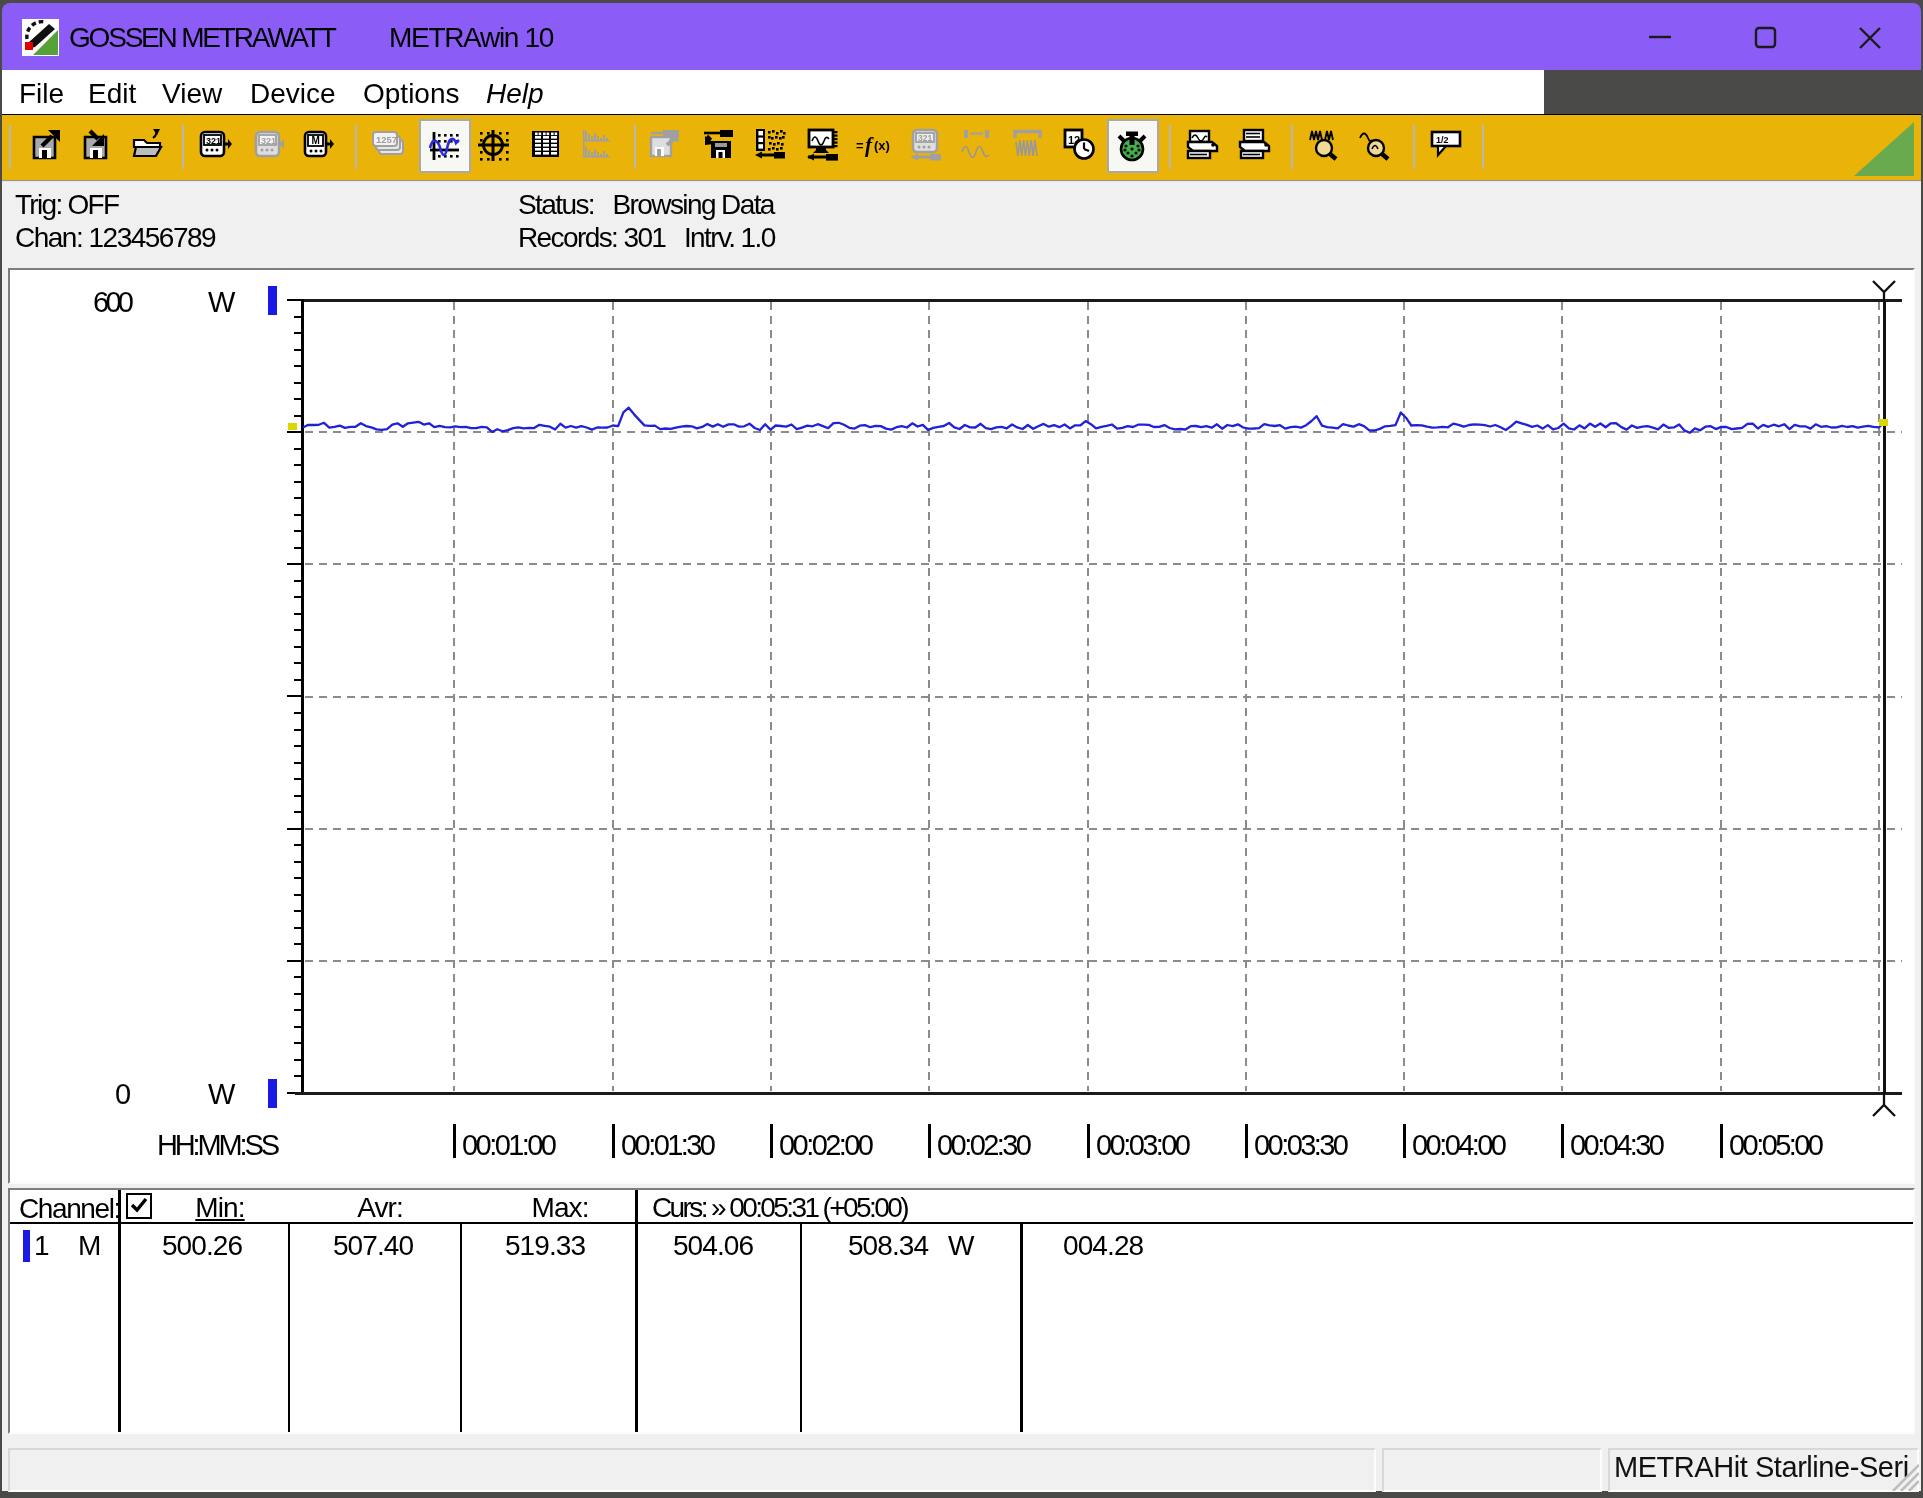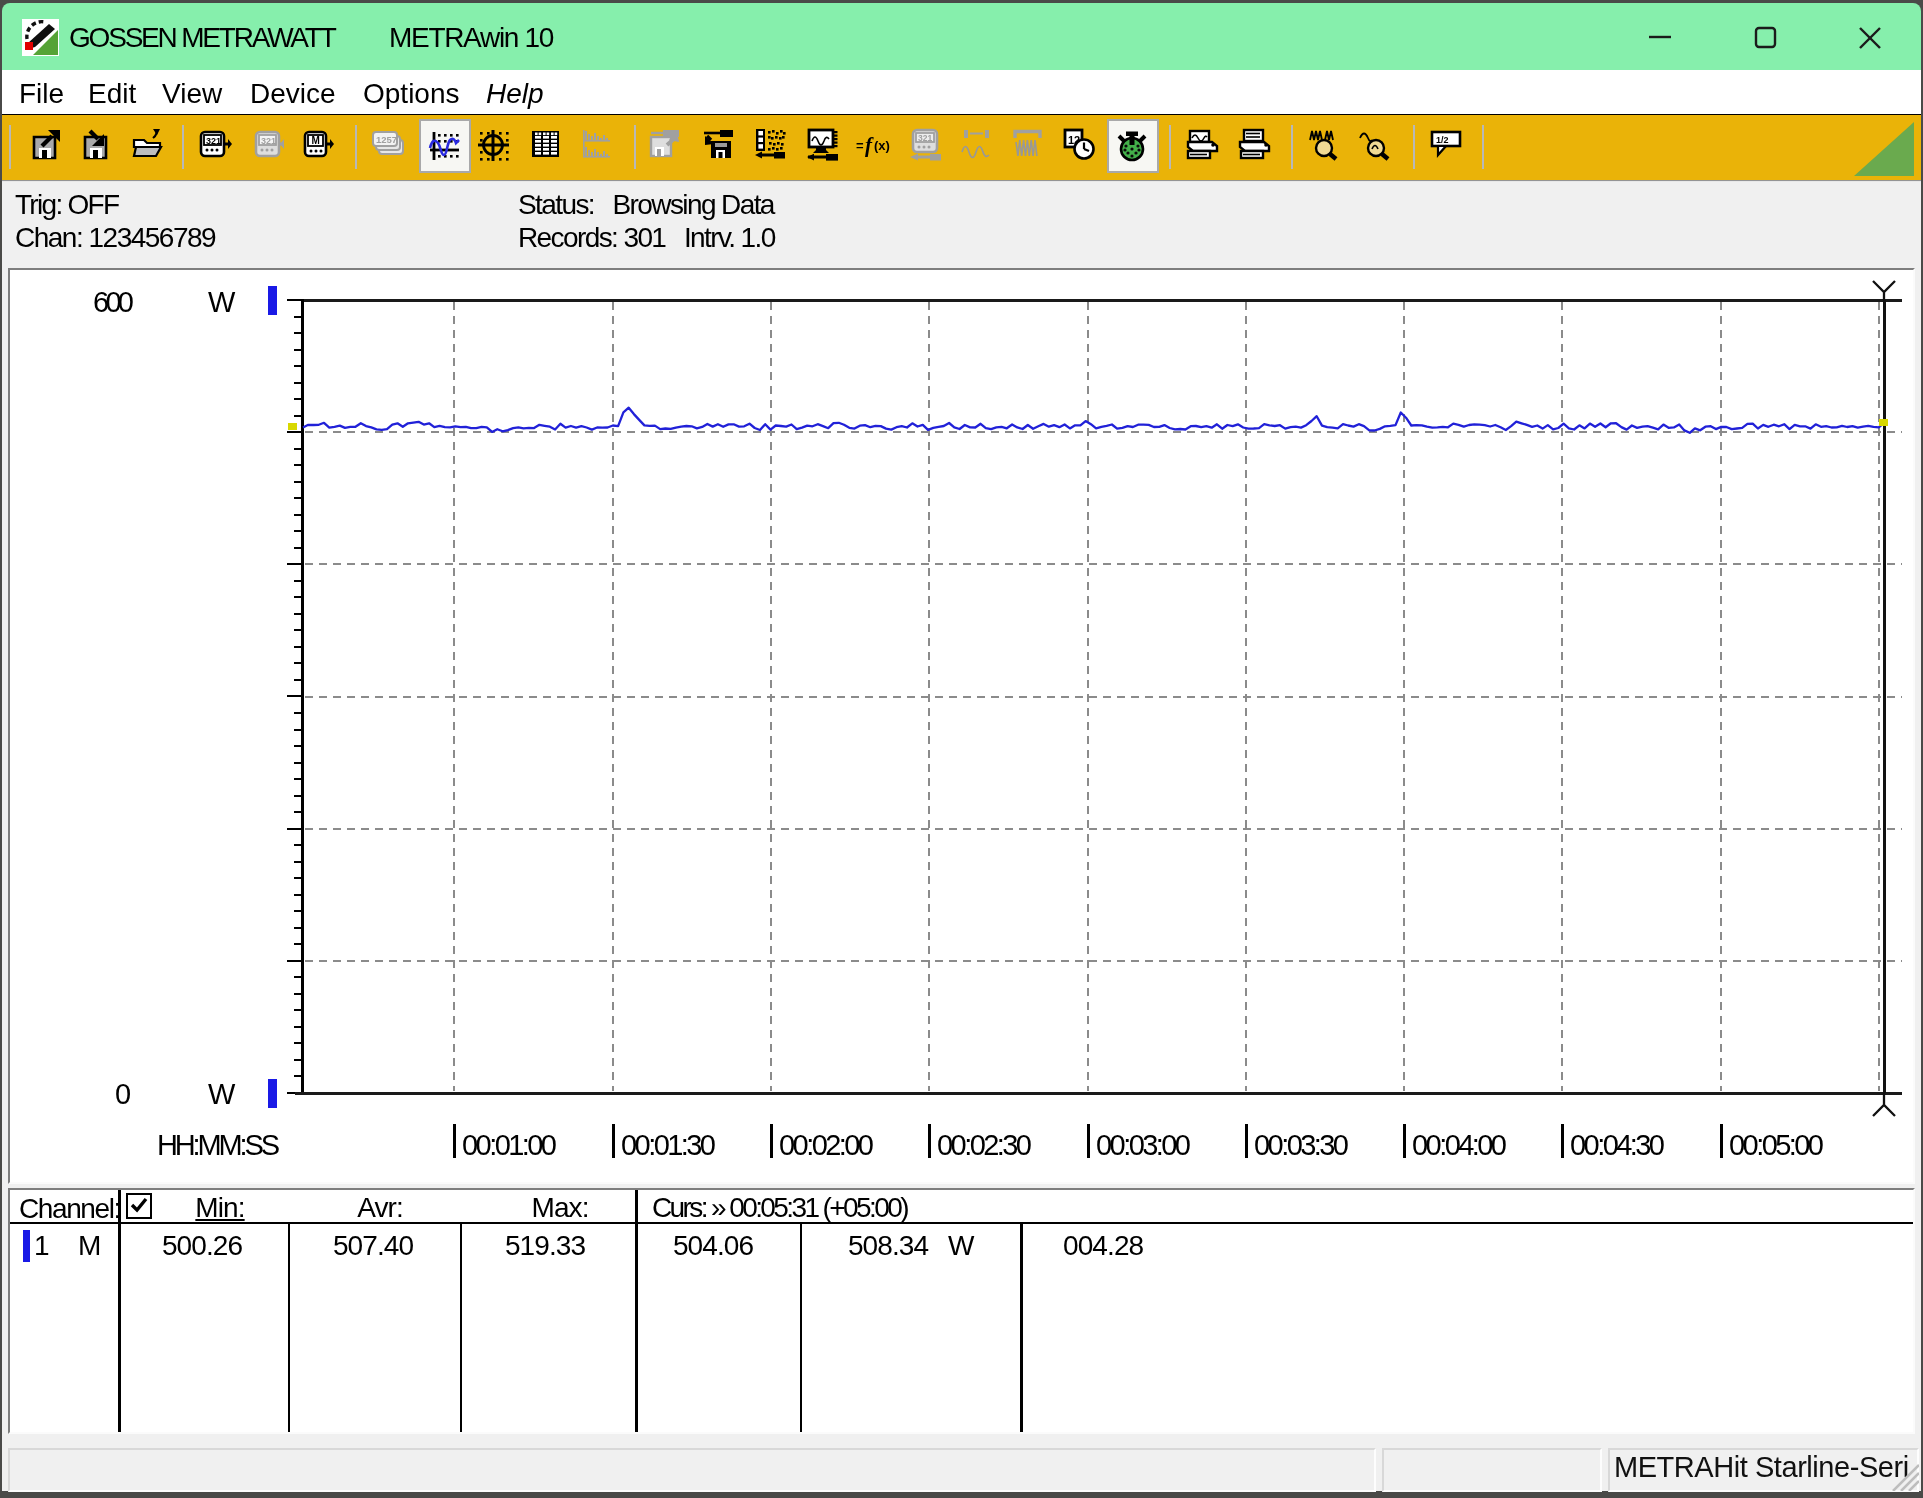--- a/index.html
+++ b/index.html
@@ -1,19 +1,19 @@
 <!DOCTYPE html>
 <html><head><meta charset="utf-8">
 <style>
 * { margin:0; padding:0; box-sizing:border-box; }
 html,body { width:1923px; height:1498px; overflow:hidden; }
 body { background:#4a4a48; font-family:"Liberation Sans",sans-serif; color:#000; position:relative; }
 .abs { position:absolute; }
-#titlebar { top:3px; left:2px; width:1919px; height:67px; background:#86efac; border-radius:8px 8px 0 0; }
-#menubar { top:70px; left:2px; width:1919px; height:44px; background:#ffffff; }
+#titlebar { top:3px; left:2px; width:1919px; height:67px; background:#8b5cf6; border-radius:8px 8px 0 0; }
+#menubar { top:70px; left:2px; width:1542px; height:44px; background:#ffffff; }
 #toolbar { top:114px; left:2px; width:1919px; height:66px; background:#eab308; border-top:1px solid #000000; }
 #statuspanel { top:180px; left:2px; width:1919px; height:86px; background:#f0f0f0; border-top:2px groove #e8e8e8; }
 #midgap { top:266px; left:2px; width:1919px; height:1225px; background:#f0f0f0; }
 #chartpanel { top:268px; left:8px; width:1907px; height:916px; background:#ffffff; border:2px solid; border-color:#7e7e7e #fbfbfb #fbfbfb #7e7e7e; }
 #tablepanel { top:1188px; left:8px; width:1907px; height:246px; background:#ffffff; border:2px solid; border-color:#7e7e7e #fbfbfb #fbfbfb #7e7e7e;padding-left:13px; }
 #statusbar { top:1443px; left:2px; width:1919px; height:48px; background:#f0f0f0; }
 .mtxt { font-size:28px; letter-spacing:-0.9px; }
 .menu-item { position:absolute; top:8px; font-size:28px; color:#000; }
 .sep { position:absolute; top:10px; width:2px; height:44px; background:#b8b8b8; }
 </style></head>

